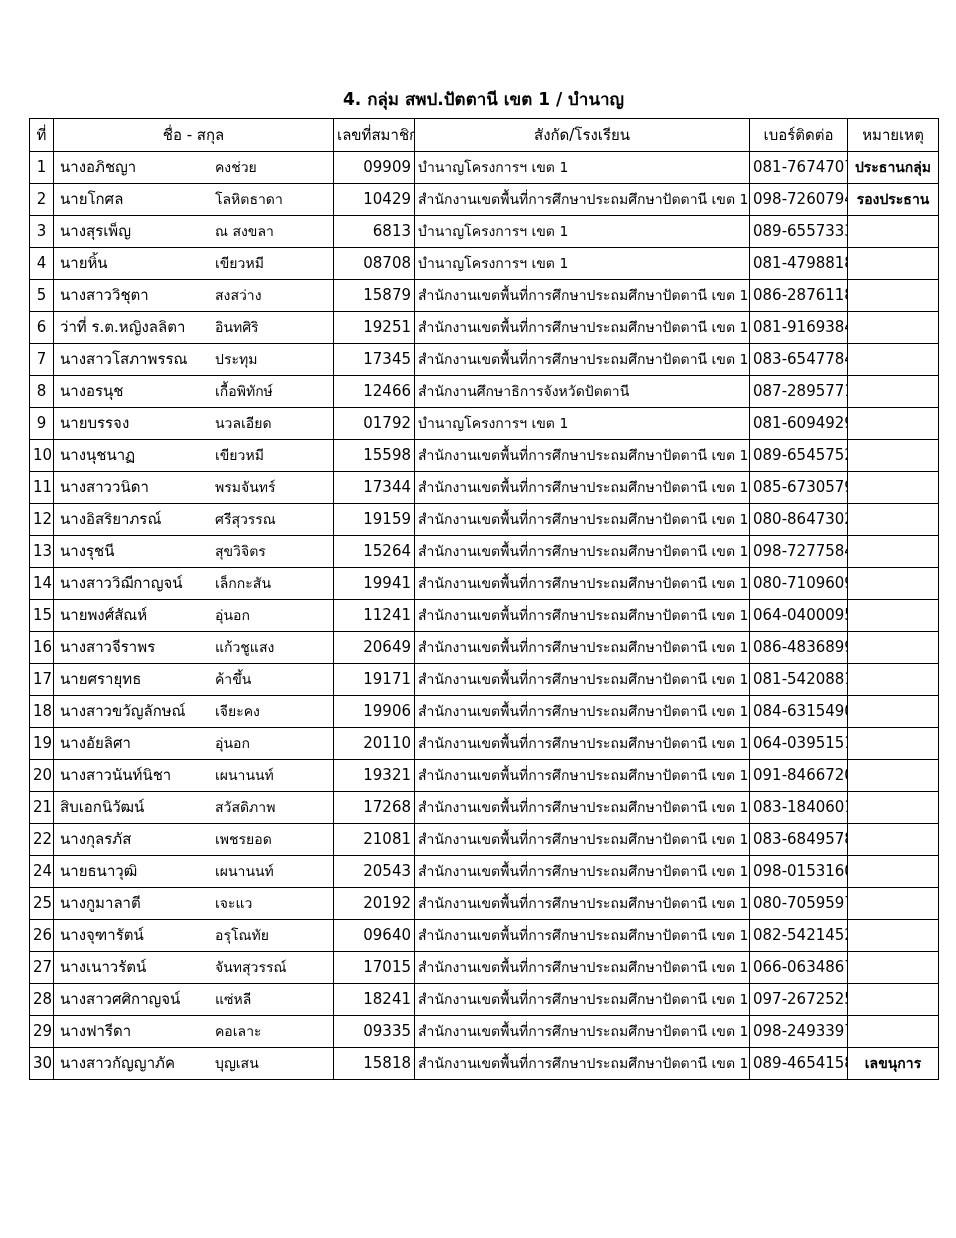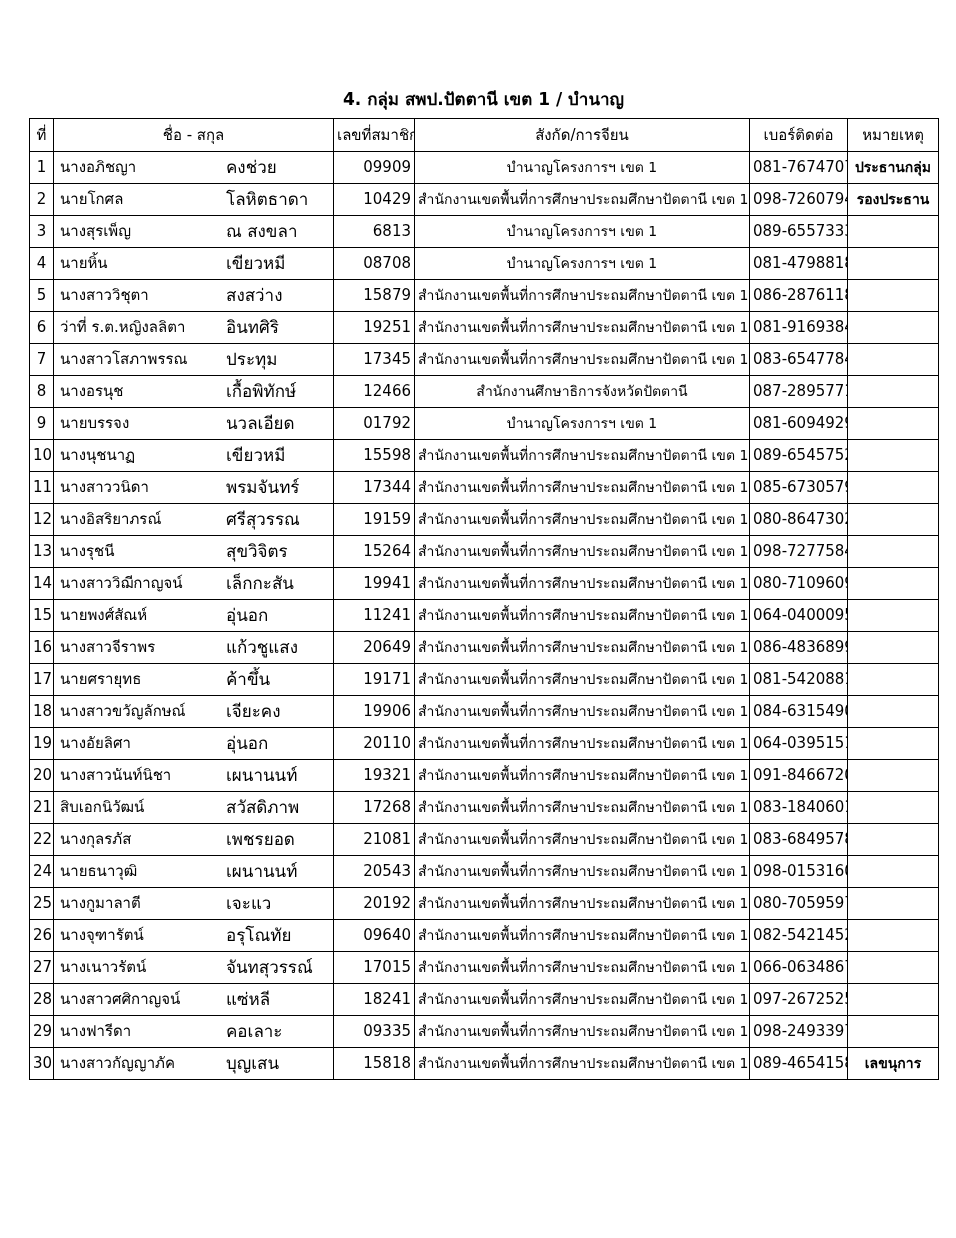--- a/index.html
+++ b/index.html
@@ -83,31 +83,30 @@
   }
   .fname {
     position: absolute;
     left: 3px;
     top: 0;
     line-height: 31px;
     font-size: 15px;
   }
   .lname {
     position: absolute;
-    left: 169px;
+    left: 158px;
     top: 0;
     line-height: 31px;
-    font-size: 17px;
+    font-size: 14px;
   }
   td.memb {
     text-align: right;
     font-size: 15px;
   }
   td.affil {
-    text-align: center;
     font-size: 14px;
   }
   td.phone {
     text-align: center;
     font-size: 15px;
   }
   td.note {
     text-align: center;
     font-size: 14px;
     font-weight: bold;
@@ -129,21 +128,21 @@
       <col class="c-memb">
       <col class="c-affil">
       <col class="c-phone">
       <col class="c-note">
     </colgroup>
     <thead>
       <tr>
         <th>ที่</th>
         <th>ชื่อ - สกุล</th>
         <th>เลขที่สมาชิก</th>
-        <th>สังกัด/การจียน</th>
+        <th>สังกัด/โรงเรียน</th>
         <th>เบอร์ติดต่อ</th>
         <th>หมายเหตุ</th>
       </tr>
     </thead>
     <tbody id="roster-body">
         <tr>
           <td class="idx">1</td>
           <td class="name">
             <span class="name-inner">
               <span class="fname">นางอภิชญา</span>

